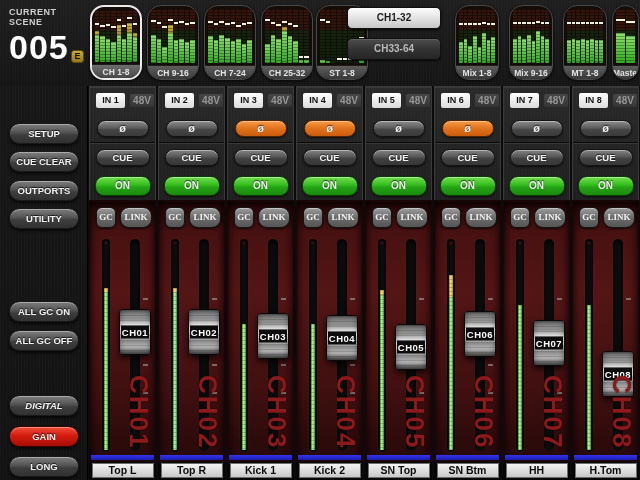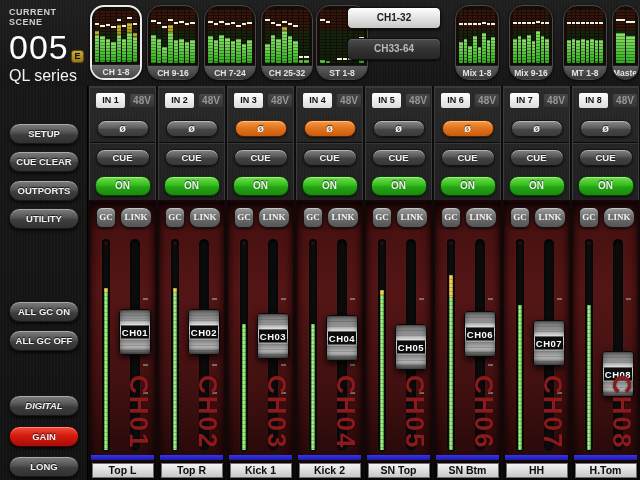--- a/index.html
+++ b/index.html
@@ -8,21 +8,21 @@
   .app { position:relative; width:528px; height:480px; background:#0b0b0b; }
 
   
   .header { position:absolute; left:0; top:0; width:640px; height:86px;
     background:linear-gradient(180deg,#1f1f1f,#151515);
     background-image:repeating-linear-gradient(90deg, rgba(255,255,255,.02) 0 1px, transparent 1px 3px),
       linear-gradient(180deg,#1f1f1f,#151515); }
   .scene-panel { position:absolute; left:0; top:0; width:88px; height:86px; padding:7px 0 0 9px; }
   .scene-label { color:#cfcfcf; font-size:9px; letter-spacing:.5px; font-weight:bold; }
   .scene-row { position:relative; margin-top:2px; }
-  .scene-num { color:#fff; font-size:34px; font-weight:normal; letter-spacing:1px; line-height:36px;margin-top:32px; }
+  .scene-num { color:#fff; font-size:34px; font-weight:bold; letter-spacing:1px; line-height:36px;margin-top:32px; }
   .edit-badge { position:absolute; left:62px; bottom:2px; width:13px; height:13px; background:linear-gradient(180deg,#c9ab36,#96791c);
     border:1px solid #5e4c0e; border-radius:3px; color:#111; font-size:9px; font-weight:bold; text-align:center; line-height:11px; }
   .series { color:#f2f2f2; font-size:16px; margin-top:2px; }
 
   .mblock { position:absolute; top:5px; height:75px; background:#140c07; border:1px solid #4a4a4a; border-radius:14px; overflow:hidden;
     box-shadow:0 1px 3px rgba(0,0,0,.8); }
   .mblock.selected { border:2px solid #eceaea; }
   .mb-bars { position:absolute; left:3px; right:3px; top:3px; bottom:16px; display:flex; gap:1px; }
   .mcol { flex:1; position:relative; border-radius:1px; overflow:hidden;
     background-image:repeating-linear-gradient(180deg, rgba(0,0,0,.45) 0 1px, transparent 1px 3px),
@@ -123,21 +123,20 @@
 
 <div class="app">
 
   <div class="header">
     <div class="scene-panel">
       <div class="scene-label">CURRENT SCENE</div>
       <div class="scene-row">
         <span class="scene-num">005</span>
         <span class="edit-badge">E</span>
       </div>
-      <div class="series">QL series</div>
     </div>
     <div id="mblocks">
         <div class="mblock selected" style="left: 90px; width: 52px;">
     <div class="mb-bars">
             <div class="mcol">
               <div class="mfill" style="height: 52%;"></div>
               <div class="myellow" style="bottom: 52%; height: 8%;"></div>
               <div class="mpeak" style="bottom: 72%;"></div>
             </div>
             <div class="mcol">

